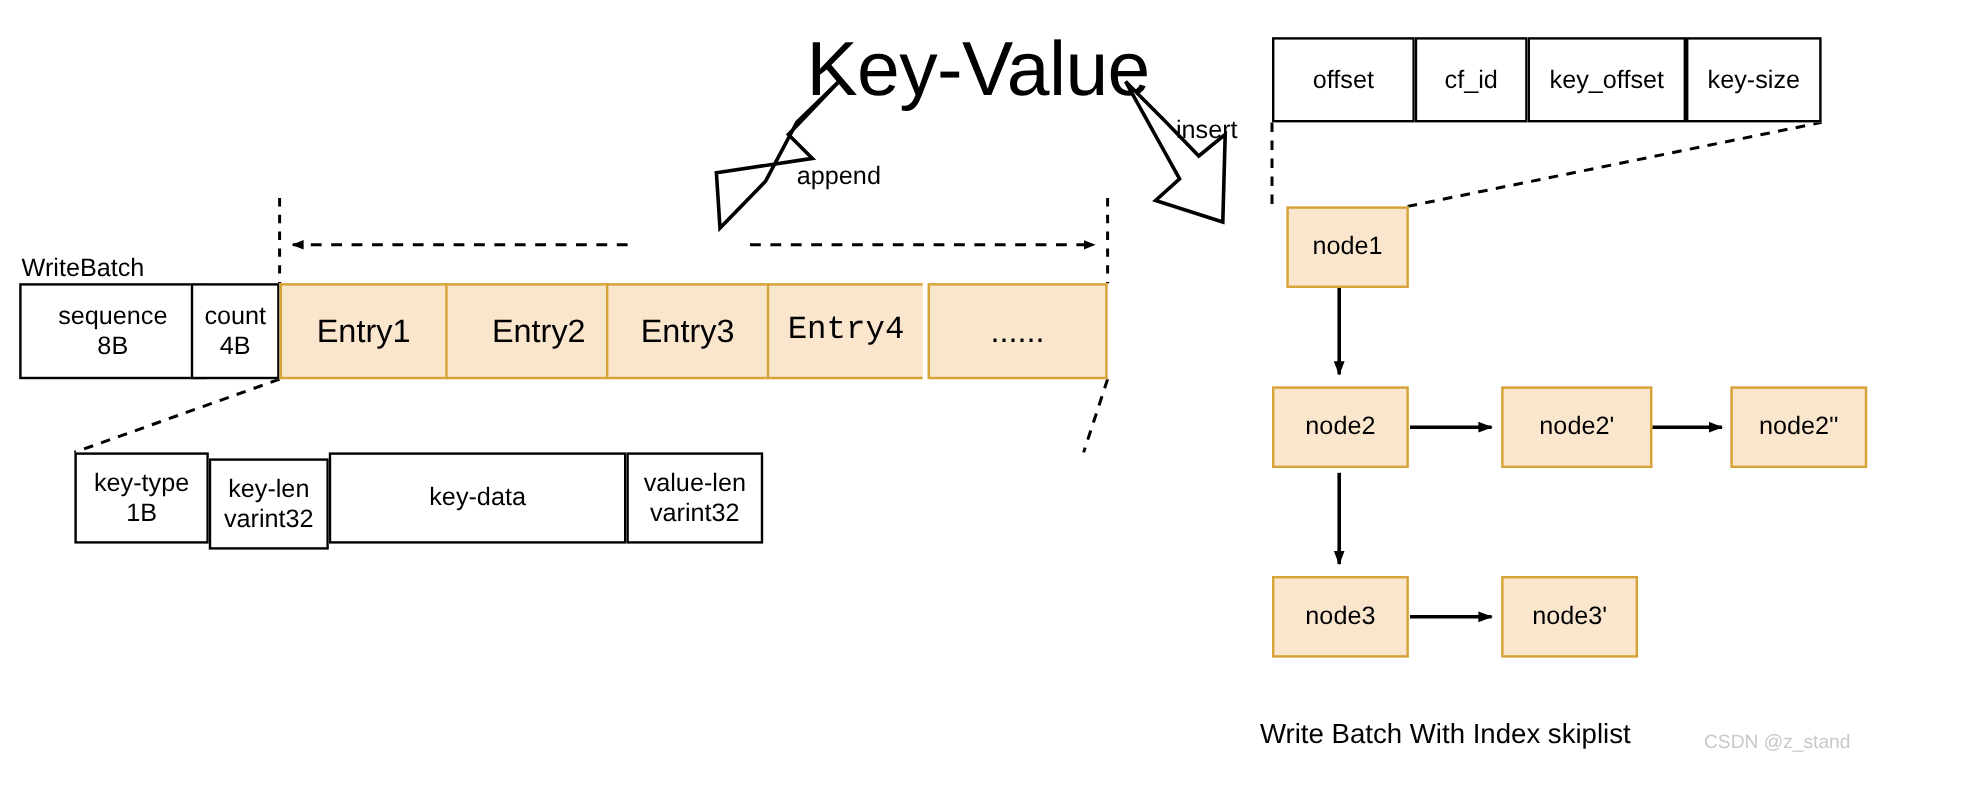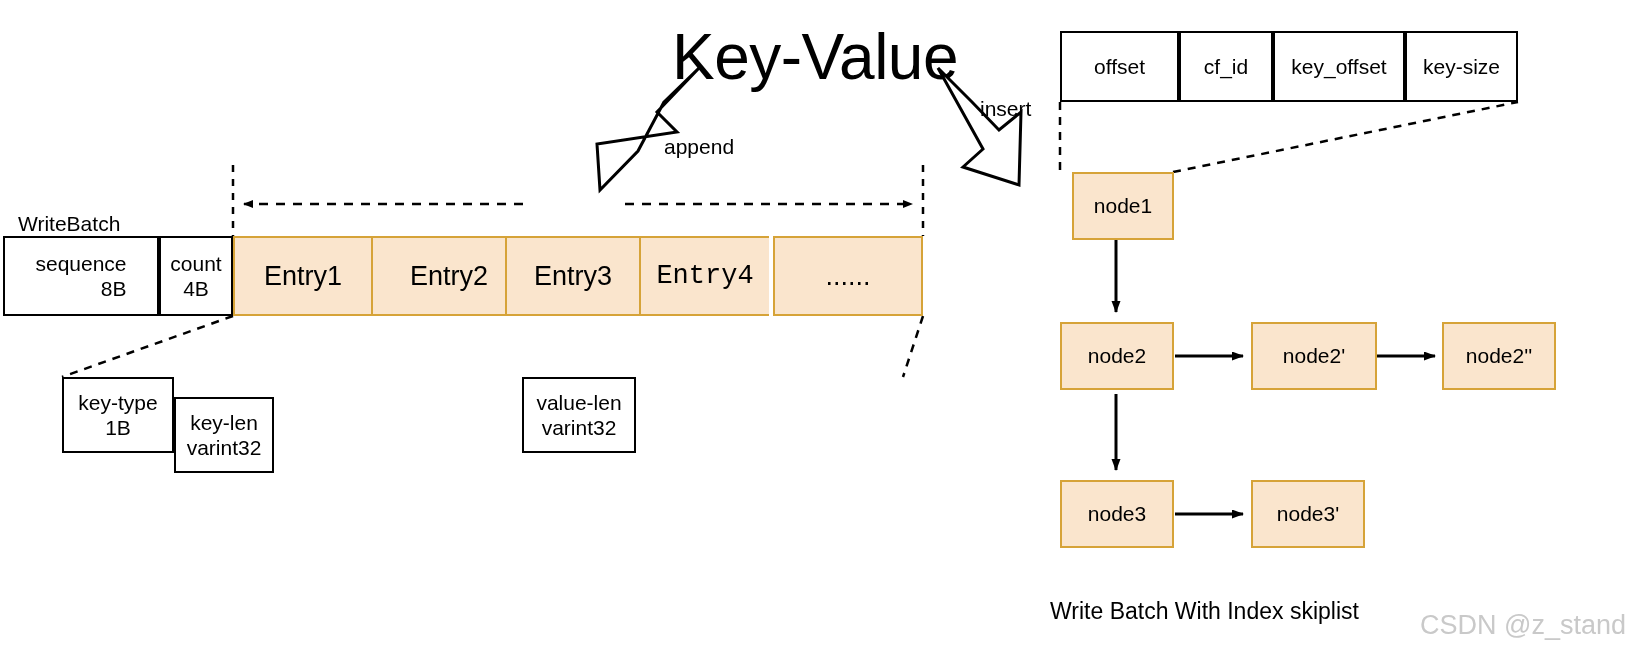--- a/index.html
+++ b/index.html
@@ -67,21 +67,21 @@
     white-space: nowrap;
     letter-spacing: -0.5px;
   }
   #skiplist-caption {
     position: absolute;
     font-size: 23px;
     white-space: nowrap;
   }
   #watermark {
     position: absolute;
-    font-size: 27px;
+    font-size: 16px;
     color: #c9c9c9;
     white-space: nowrap;
   }
   svg.overlay {
     position: absolute;
     left: 0; top: 0;
     width: 1638px;
     height: 668px;
     pointer-events: none;
     overflow: visible;
@@ -135,21 +135,21 @@
     <line x1="1175" y1="356" x2="1243" y2="356" stroke="#000000" stroke-width="3" marker-end="url(#arrowSolid)"></line>
     <line x1="1368" y1="356" x2="1435" y2="356" stroke="#000000" stroke-width="3" marker-end="url(#arrowSolid)"></line>
     <line x1="1175" y1="514" x2="1243" y2="514" stroke="#000000" stroke-width="3" marker-end="url(#arrowSolid)"></line>
   </svg>
 
   <div class="label-plain" style="left:664px; top:135px;">append</div>
   <div class="label-plain" style="left:980px; top:97px;">insert</div>
 
   <div class="label-plain" style="left:18px; top:212px;">WriteBatch</div>
 
-  <div class="cell cell-white" style="left:3px; top:236px; width:156px; height:80px;text-align:right;">
+  <div class="cell cell-white" style="left:16px; top:236px; width:156px; height:80px;">
     <span>sequence
 8B</span>
   </div>
   <div class="cell cell-white" style="left:159px; top:236px; width:74px; height:80px;">
     <span>count
 4B</span>
   </div>
 
   <div class="cell cell-peach" style="left:233px; top:236px; width:138px; height:80px;">
     <span>Entry1</span>
@@ -164,23 +164,26 @@
     <span>Entry4</span>
   </div>
   <div class="cell cell-peach last" style="left:773px; top:236px; width:150px; height:80px;">
     <span>......</span>
   </div>
 
   <div class="cell cell-white" style="left:62px; top:377px; width:112px; height:76px;">
     <span>key-type
 1B</span>
   </div>
-  <div class="cell cell-white" style="left:174px; top:397px; width:100px; height:76px;">
+  <div class="cell cell-white" style="left:174px; top:382px; width:100px; height:76px;">
     <span>key-len
 varint32</span>
+  </div>
+  <div class="cell cell-white" style="left:274px; top:377px; width:248px; height:76px;">
+    <span>key-data</span>
   </div>
   <div class="cell cell-white" style="left:522px; top:377px; width:114px; height:76px;">
     <span>value-len
 varint32</span>
   </div>
 
   <div class="cell cell-white" style="left:1060px; top:31px; width:119px; height:71px;">
     <span>offset</span>
   </div>
   <div class="cell cell-white" style="left:1179px; top:31px; width:94px; height:71px;">

